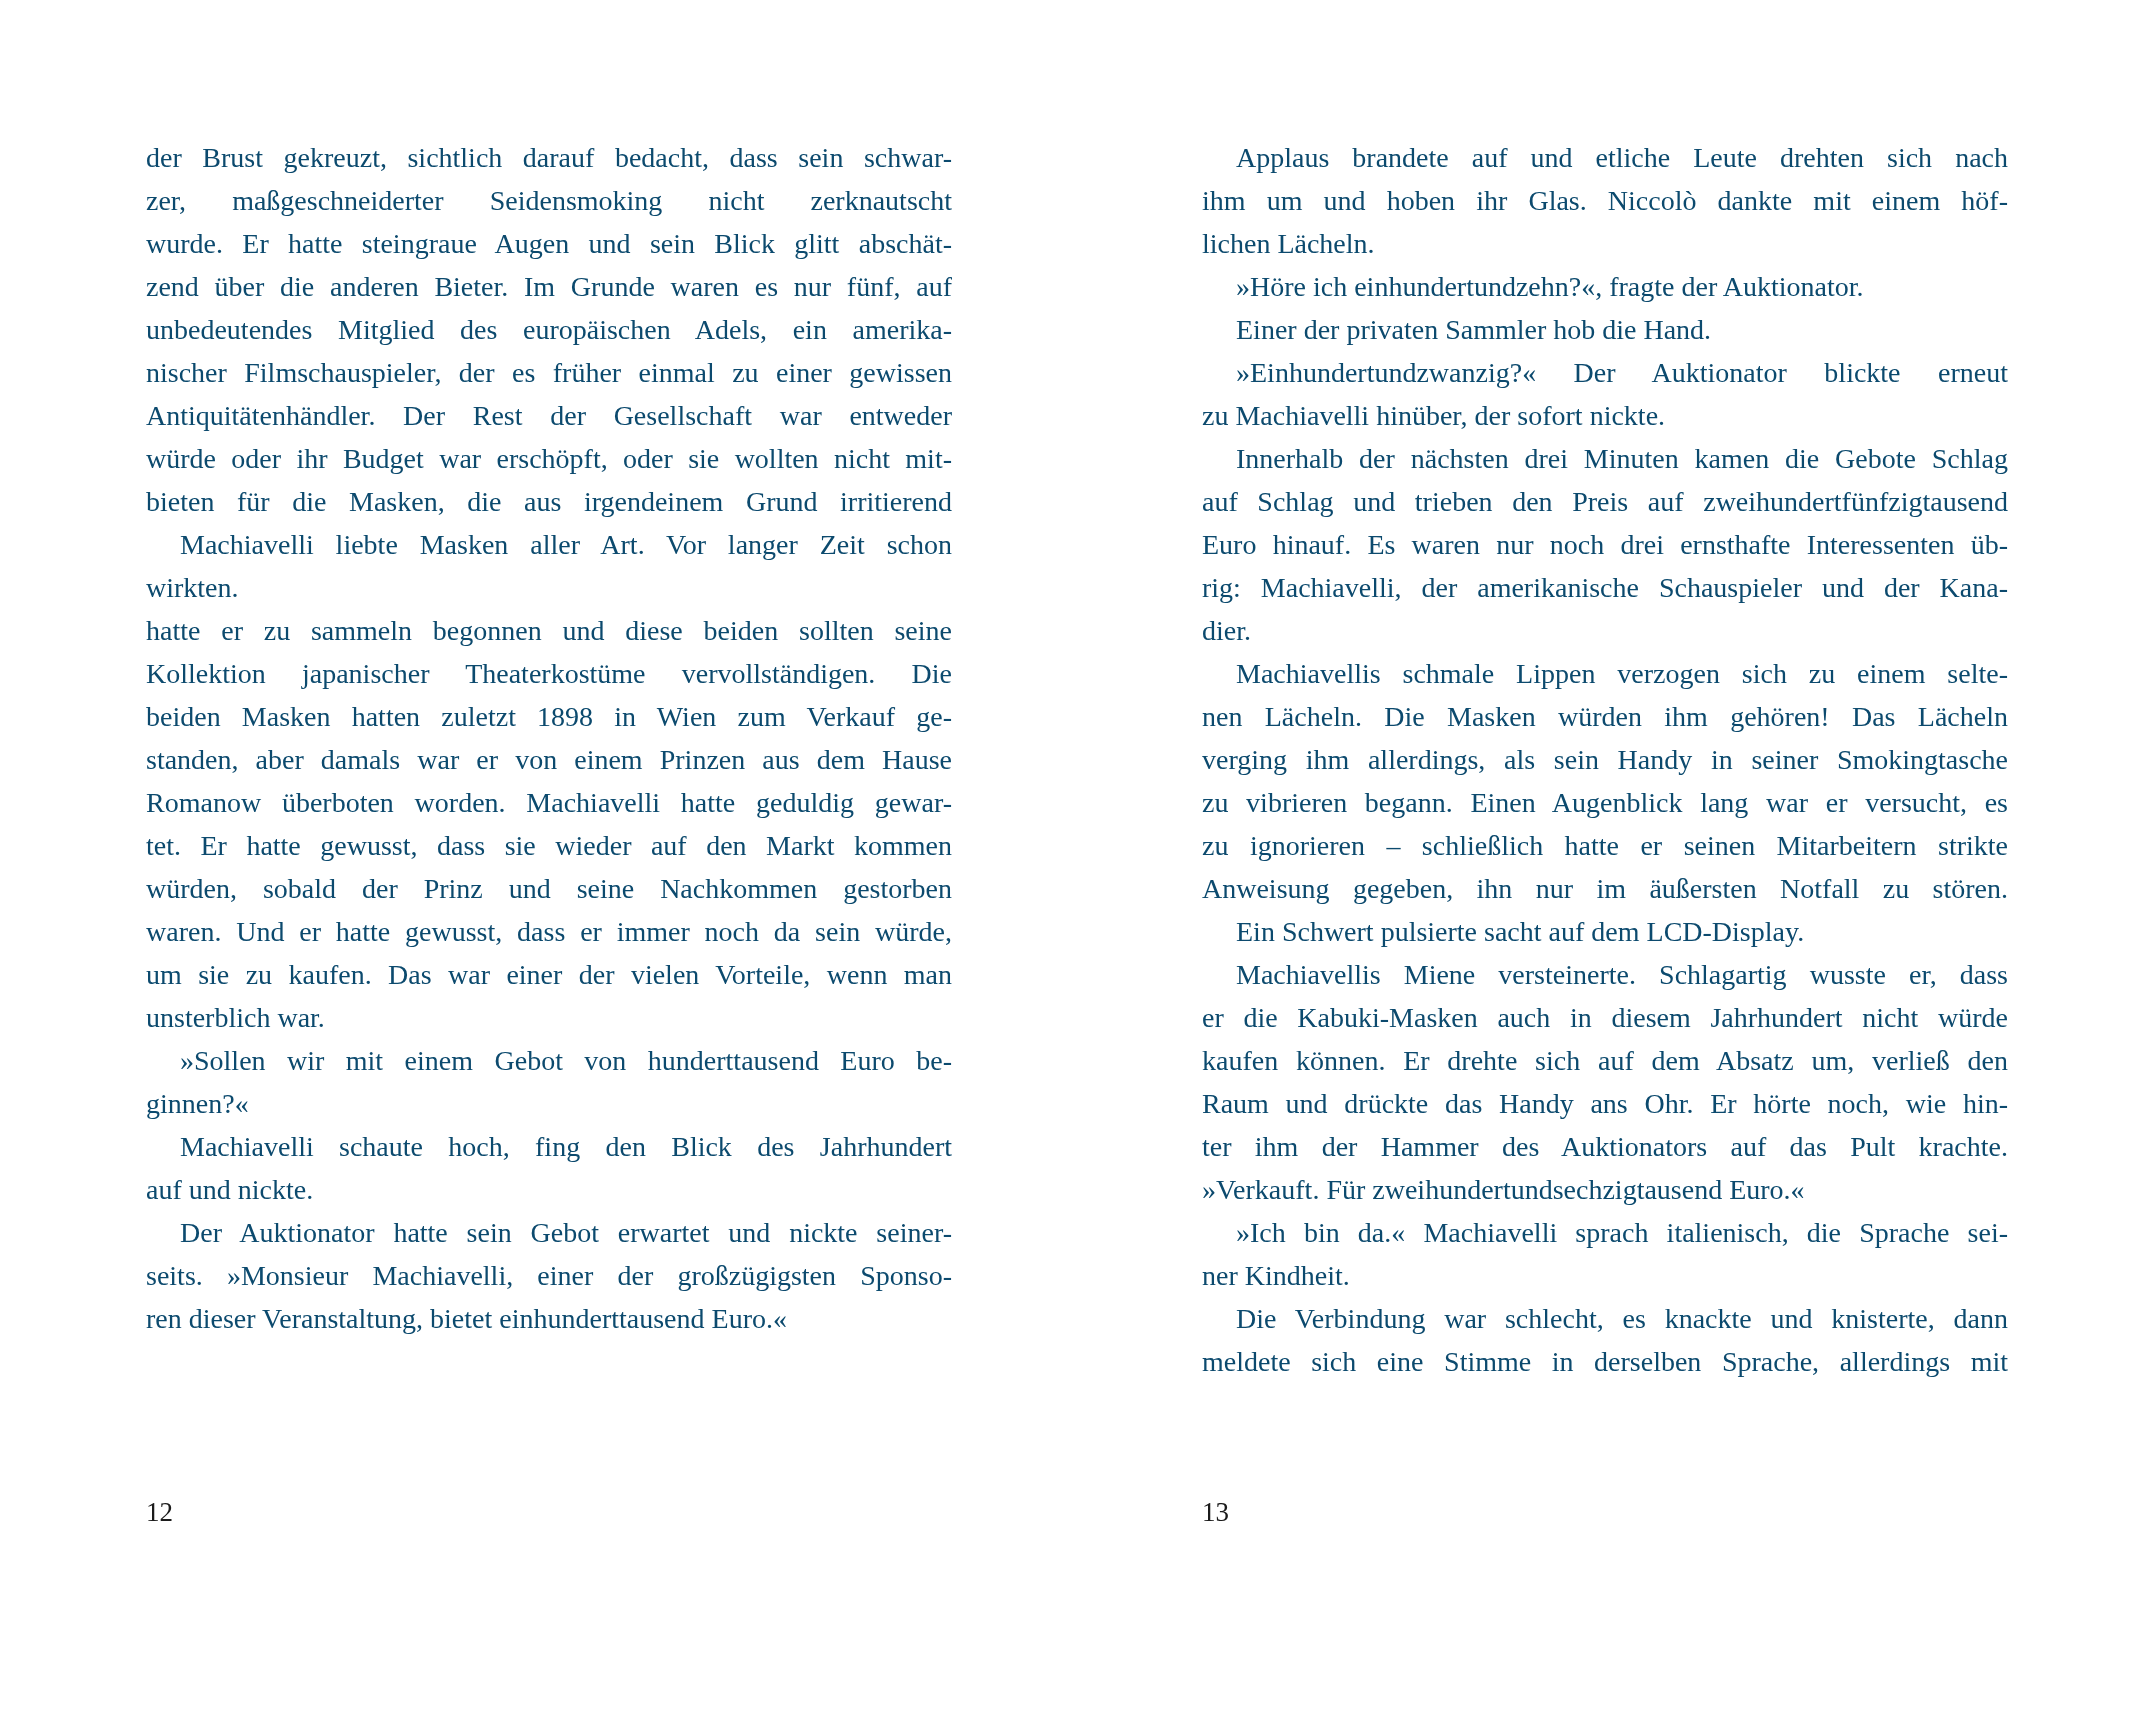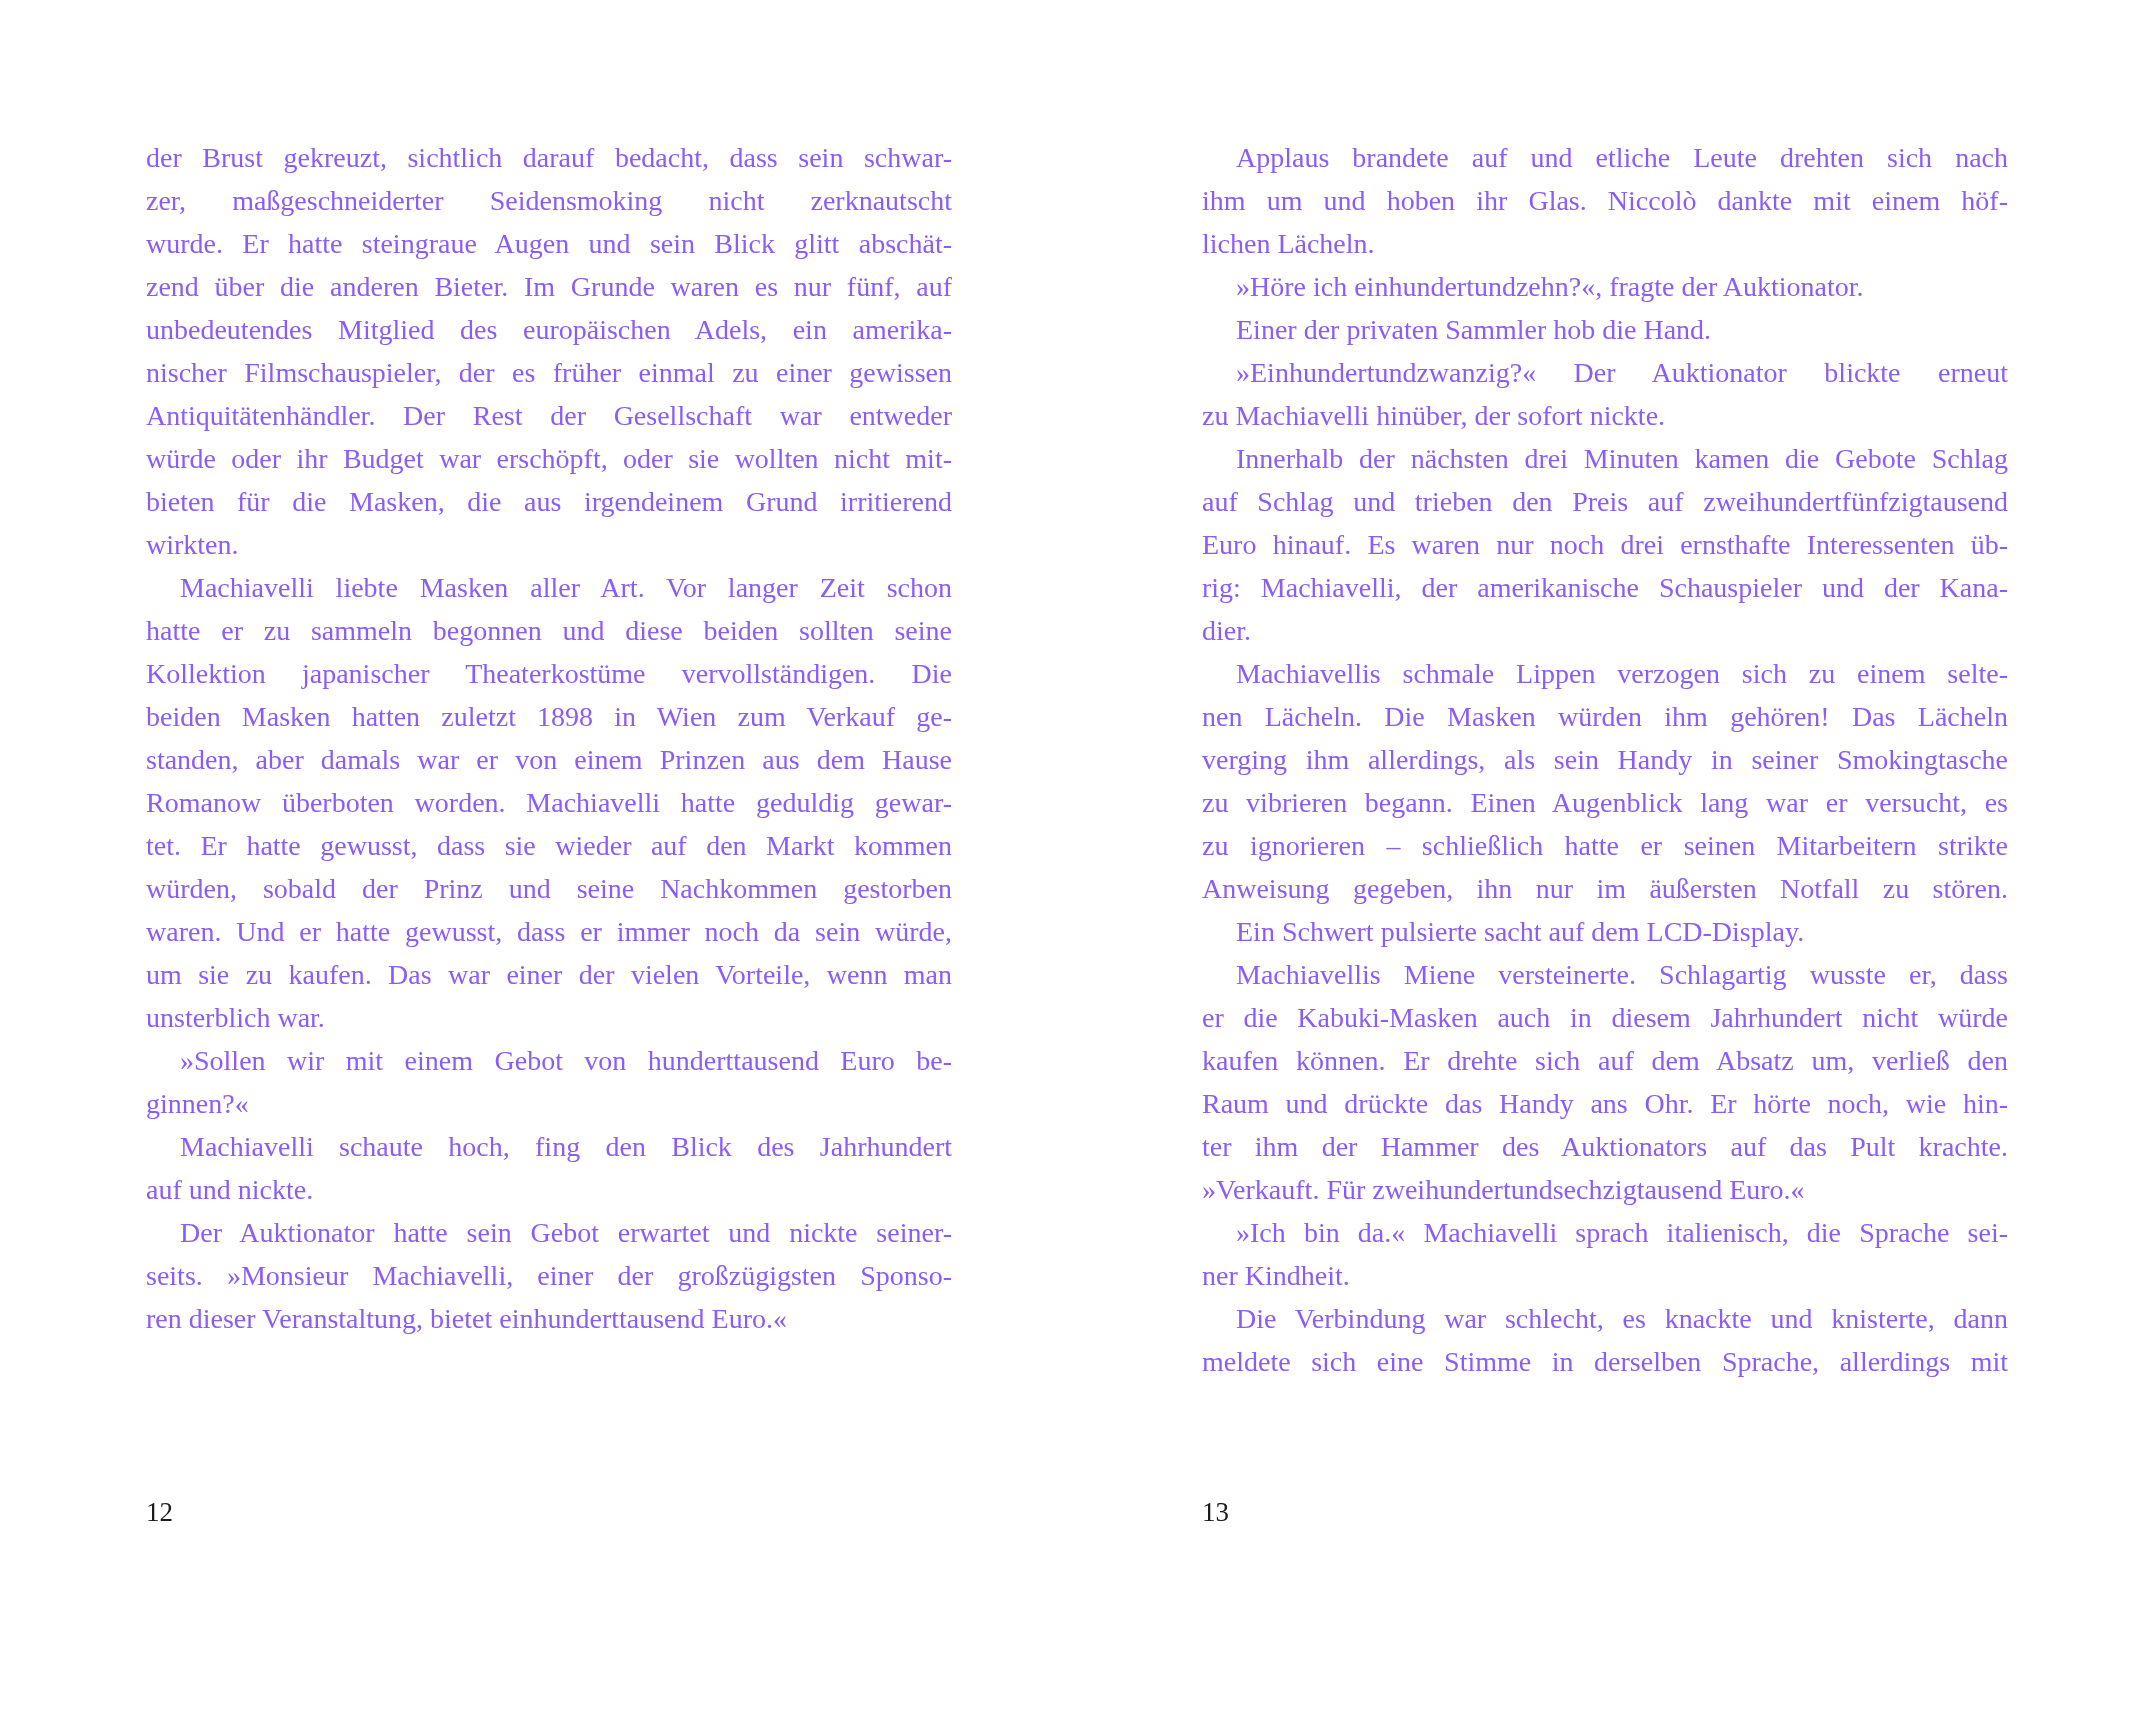--- a/index.html
+++ b/index.html
@@ -23,21 +23,21 @@
     top: 136px;
     width: 806px;
   }
   .page-column.left  { left: 146px; }
   .page-column.right { left: 1202px; }
   .line {
     height: 43px;
     overflow: hidden;
     font-size: 28px;
     line-height: 43px;
-    color: #8b5cf6;
+    color: #0c4a6e;
     text-align: justify;
     text-align-last: justify;
     white-space: normal;
   }
   .line.para-end {
     text-align-last: left;
   }
   .line.indent {
     text-indent: 34px;
   }
@@ -62,22 +62,22 @@
   <div class="page-column left">
       <div class="line">der Brust gekreuzt, sichtlich darauf bedacht, dass sein schwar-</div>
       <div class="line">zer, maßgeschneiderter Seidensmoking nicht zerknautscht</div>
       <div class="line">wurde. Er hatte steingraue Augen und sein Blick glitt abschät-</div>
       <div class="line">zend über die anderen Bieter. Im Grunde waren es nur fünf, auf</div>
       <div class="line">unbedeutendes Mitglied des europäischen Adels, ein amerika-</div>
       <div class="line">nischer Filmschauspieler, der es früher einmal zu einer gewissen</div>
       <div class="line">Antiquitätenhändler. Der Rest der Gesellschaft war entweder</div>
       <div class="line">würde oder ihr Budget war erschöpft, oder sie wollten nicht mit-</div>
       <div class="line">bieten für die Masken, die aus irgendeinem Grund irritierend</div>
+      <div class="line indent">Machiavelli liebte Masken aller Art. Vor langer Zeit schon</div>
       <div class="line para-end">wirkten.</div>
-      <div class="line indent">Machiavelli liebte Masken aller Art. Vor langer Zeit schon</div>
       <div class="line">hatte er zu sammeln begonnen und diese beiden sollten seine</div>
       <div class="line">Kollektion japanischer Theaterkostüme vervollständigen. Die</div>
       <div class="line">beiden Masken hatten zuletzt 1898 in Wien zum Verkauf ge-</div>
       <div class="line">standen, aber damals war er von einem Prinzen aus dem Hause</div>
       <div class="line">Romanow überboten worden. Machiavelli hatte geduldig gewar-</div>
       <div class="line">tet. Er hatte gewusst, dass sie wieder auf den Markt kommen</div>
       <div class="line">würden, sobald der Prinz und seine Nachkommen gestorben</div>
       <div class="line">waren. Und er hatte gewusst, dass er immer noch da sein würde,</div>
       <div class="line">um sie zu kaufen. Das war einer der vielen Vorteile, wenn man</div>
       <div class="line para-end">unsterblich war.</div>

